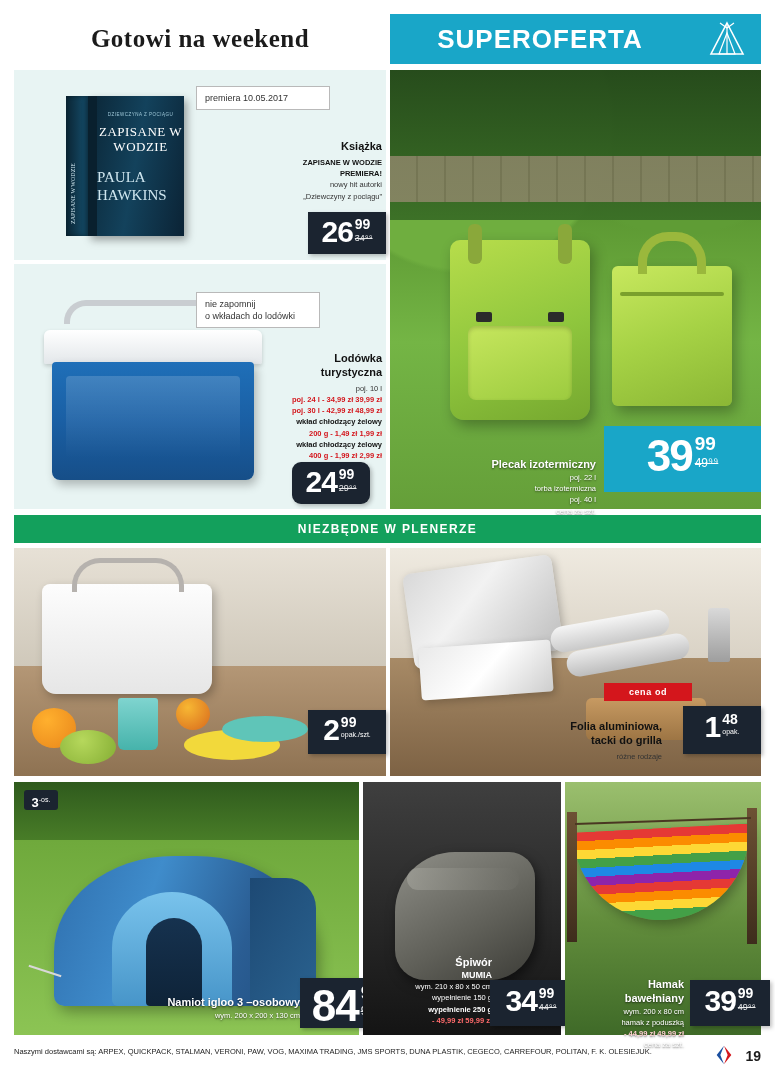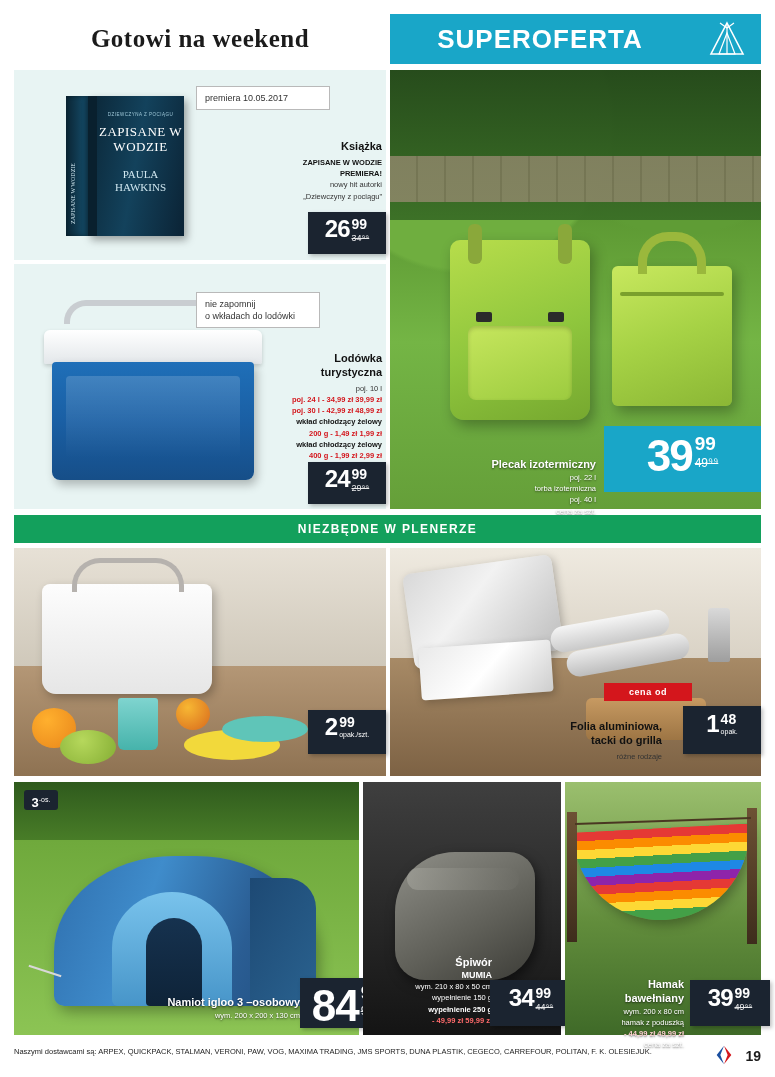--- a/index.html
+++ b/index.html
@@ -49,21 +49,21 @@
 
   
   .book-cover {
     position: absolute; left: 88px; top: 96px; width: 96px; height: 140px;
     background: linear-gradient(100deg,#0c2a3c 0%, #13425c 45%, #0b2335 100%);
     box-shadow: 3px 4px 8px rgba(0,0,0,.35);
     border-left: 9px solid #09202e;
   }
   .book-cover .bc-top { font-size: 4.5px; color: #9fc8d8; text-align: center; margin-top: 16px; letter-spacing: .5px;}
   .book-cover .bc-t1 { font-size: 13px; color: #fff; font-family: "Liberation Serif", serif; text-align: center; margin-top: 8px; line-height: 1.12; letter-spacing: .5px;}
-  .book-cover .bc-t2 { font-size: 11px; color: #cfe6ef; font-family: "Liberation Serif", serif; text-align: center; margin-top: 14px; line-height: 1.2;}
+  .book-cover .bc-t2 { font-size: 15px; color: #cfe6ef; font-family: "Liberation Serif", serif; margin-top: 14px; line-height: 1.2;}
   .book-spine {
     position: absolute; left: 66px; top: 96px; width: 22px; height: 140px;
     background: linear-gradient(90deg,#0a2433,#16506e);
     box-shadow: inset -2px 0 4px rgba(0,0,0,.4);
   }
   .book-spine span {
     display:block; transform: rotate(-90deg); transform-origin: left top;
     position: absolute; left: 4px; top: 128px; white-space: nowrap;
     font-size: 6px; color: #cfe6ef; font-family: "Liberation Serif", serif;
   }
@@ -73,21 +73,21 @@
   .prod-title { font-size: 11px; font-weight: bold; color: #111; line-height: 1.25; }
   .prod-sub { font-size: 7.5px; color: #333; line-height: 1.5; }
   .prod-sub .red { color: #d4161c; font-weight: bold; }
 
   
   .tag {
     position: absolute; background: #1b2430; color: #fff;
     display: flex; align-items: flex-start; justify-content: center;
     box-shadow: 2px 2px 4px rgba(0,0,0,.25);
   }
-  .tag .int { font-size: 24px; font-weight: bold; line-height: 1; letter-spacing: -1px; }
+  .tag .int { font-size: 30px; font-weight: bold; line-height: 1; letter-spacing: -1px; }
   .tag .right { display: flex; flex-direction: column; align-items: flex-start; margin-left: 2px;}
   .tag .dec { font-size: 14px; font-weight: bold; line-height: 1; }
   .tag .old { font-size: 9px; color: #fff; text-decoration: line-through; opacity: .9; margin-top: 2px;}
   .tag .unit { font-size: 7px; margin-top: 2px; }
   .tag.big .int { font-size: 44px; }
   .tag.big .dec { font-size: 18px; }
   .tag.big .old { font-size: 12px; }
 
   
   .sup-photo {
@@ -250,21 +250,21 @@
       <div>poj. 10 l</div>
       <div class="red">poj. 24 l - 34,99 zł  39,99 zł</div>
       <div class="red">poj. 30 l - 42,99 zł  48,99 zł</div>
       <div style="font-weight:bold;color:#111;">wkład chłodzący żelowy</div>
       <div class="red">200 g - 1,49 zł  1,99 zł</div>
       <div style="font-weight:bold;color:#111;">wkład chłodzący żelowy</div>
       <div class="red">400 g - 1,99 zł  2,99 zł</div>
     </div>
   </div>
 
-  <div class="tag" style="left:308px; top:462px; width:78px; height:42px; padding:5px 6px 0 6px;">
+  <div class="tag" style="left:292px; top:462px; width:78px; height:42px; padding:5px 6px 0 6px;border-radius:9px;">
     <span class="int">24</span>
     <span class="right">
       <span class="dec">99</span>
       <span class="old">29⁹⁹</span>
     </span>
   </div>
 
   <div class="sup-photo">
     <div class="grass"></div>
     <div class="hedge"></div>

